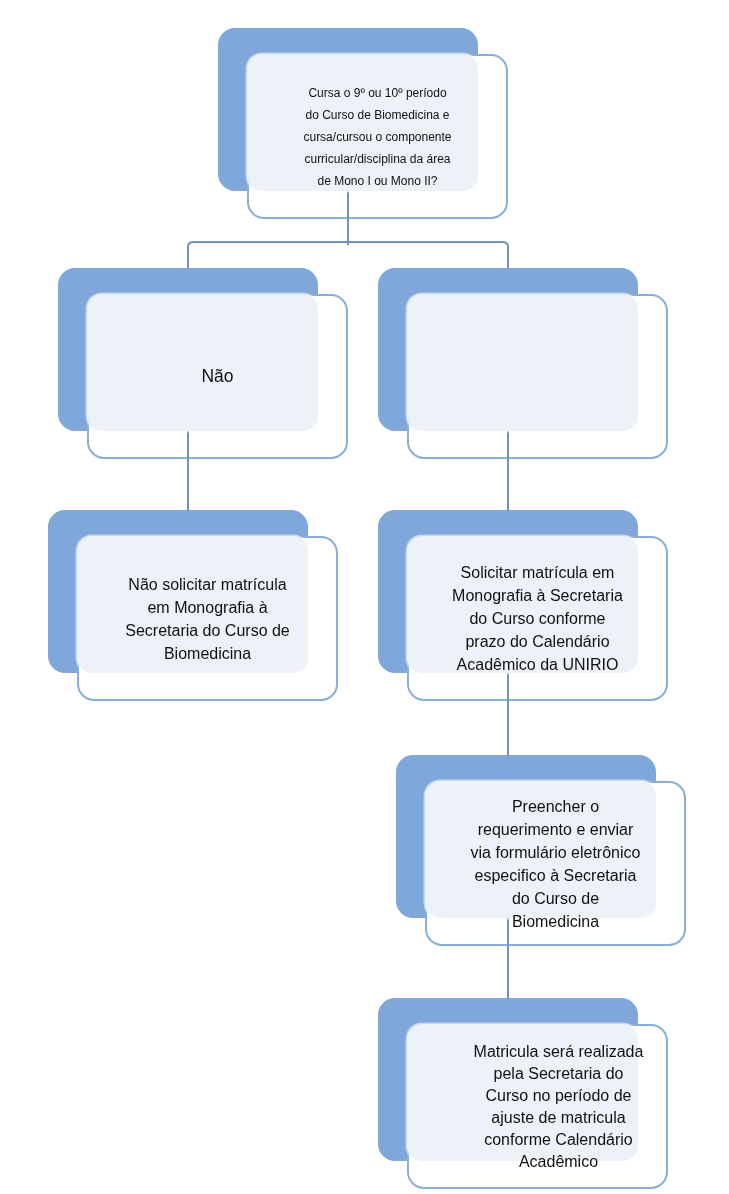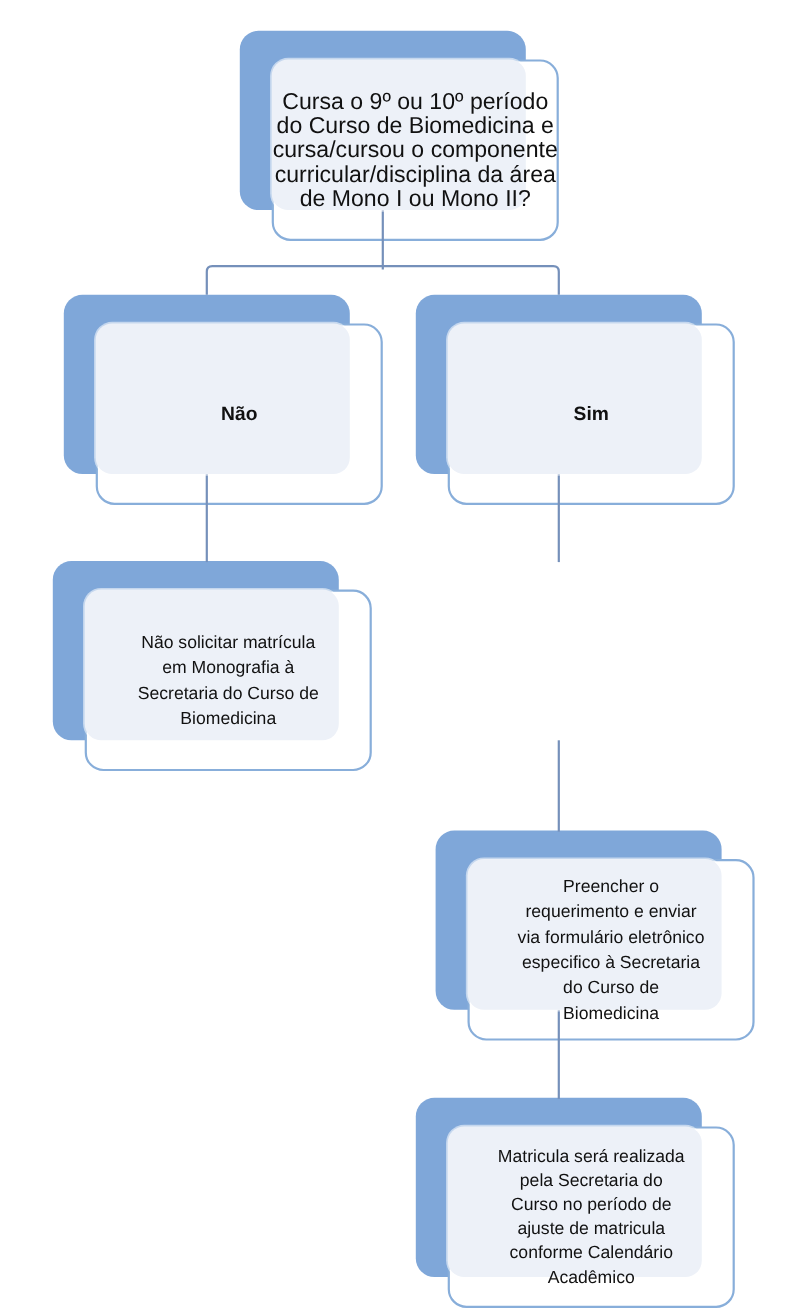--- a/index.html
+++ b/index.html
@@ -75,29 +75,29 @@
     display: flex;
     align-items: center;
     justify-content: center;
     text-align: center;
     white-space: pre-line;
     font-size: 16px;
     line-height: 23px;
     z-index: 4;
   }
   .node--question .label {
-    font-size: 21px;
+    font-size: 12px;
     line-height: 22px;
   }
   .node--answer .label {
     font-size: 17.5px;
-    font-weight: bold;
   }
   .node--final .label {
     line-height: 22px;
+    padding-left: 21px;
   }
 </style>
 </head>
 <body>
 
 <div class="canvas" style="--background: #FFFFFF; --shape-fill: #7FA7D9; --face-border: #88AEDA; --tint-fill: #EDF1F8; --connector: #7590BA; --text: #111111;">
 
   <svg class="connectors" viewBox="0 0 729 1194" xmlns="http://www.w3.org/2000/svg">
     <path d="M348 191 L348 245"></path>
     <path d="M188 268 L188 247 Q188 242 193 242 L503 242 Q508 242 508 247 L508 268"></path>
@@ -122,33 +122,42 @@
     <div class="shadow"></div>
     <div class="face"></div>
     <div class="tint"></div>
     <div class="label">Não</div>
   </div>
 
   <div class="node node--answer" style="left:378px;top:268px">
     <div class="shadow"></div>
     <div class="face"></div>
     <div class="tint"></div>
-    <div class="label">Sim</div>
   </div>
 
   <div class="node" style="left:48px;top:510px">
     <div class="shadow"></div>
     <div class="face"></div>
     <div class="tint"></div>
     <div class="label">Não solicitar matrícula
 em Monografia à
 Secretaria do Curso de
 Biomedicina</div>
   </div>
 
+  <div class="node" style="left:378px;top:510px">
+    <div class="shadow"></div>
+    <div class="face"></div>
+    <div class="tint"></div>
+    <div class="label">Solicitar matrícula em
+Monografia à Secretaria
+do Curso conforme
+prazo do Calendário
+Acadêmico da UNIRIO</div>
+  </div>
 
   <div class="node" style="left:396px;top:755px">
     <div class="shadow"></div>
     <div class="face"></div>
     <div class="tint"></div>
     <div class="label">Preencher o
 requerimento e enviar
 via formulário eletrônico
 especifico à Secretaria
 do Curso de

